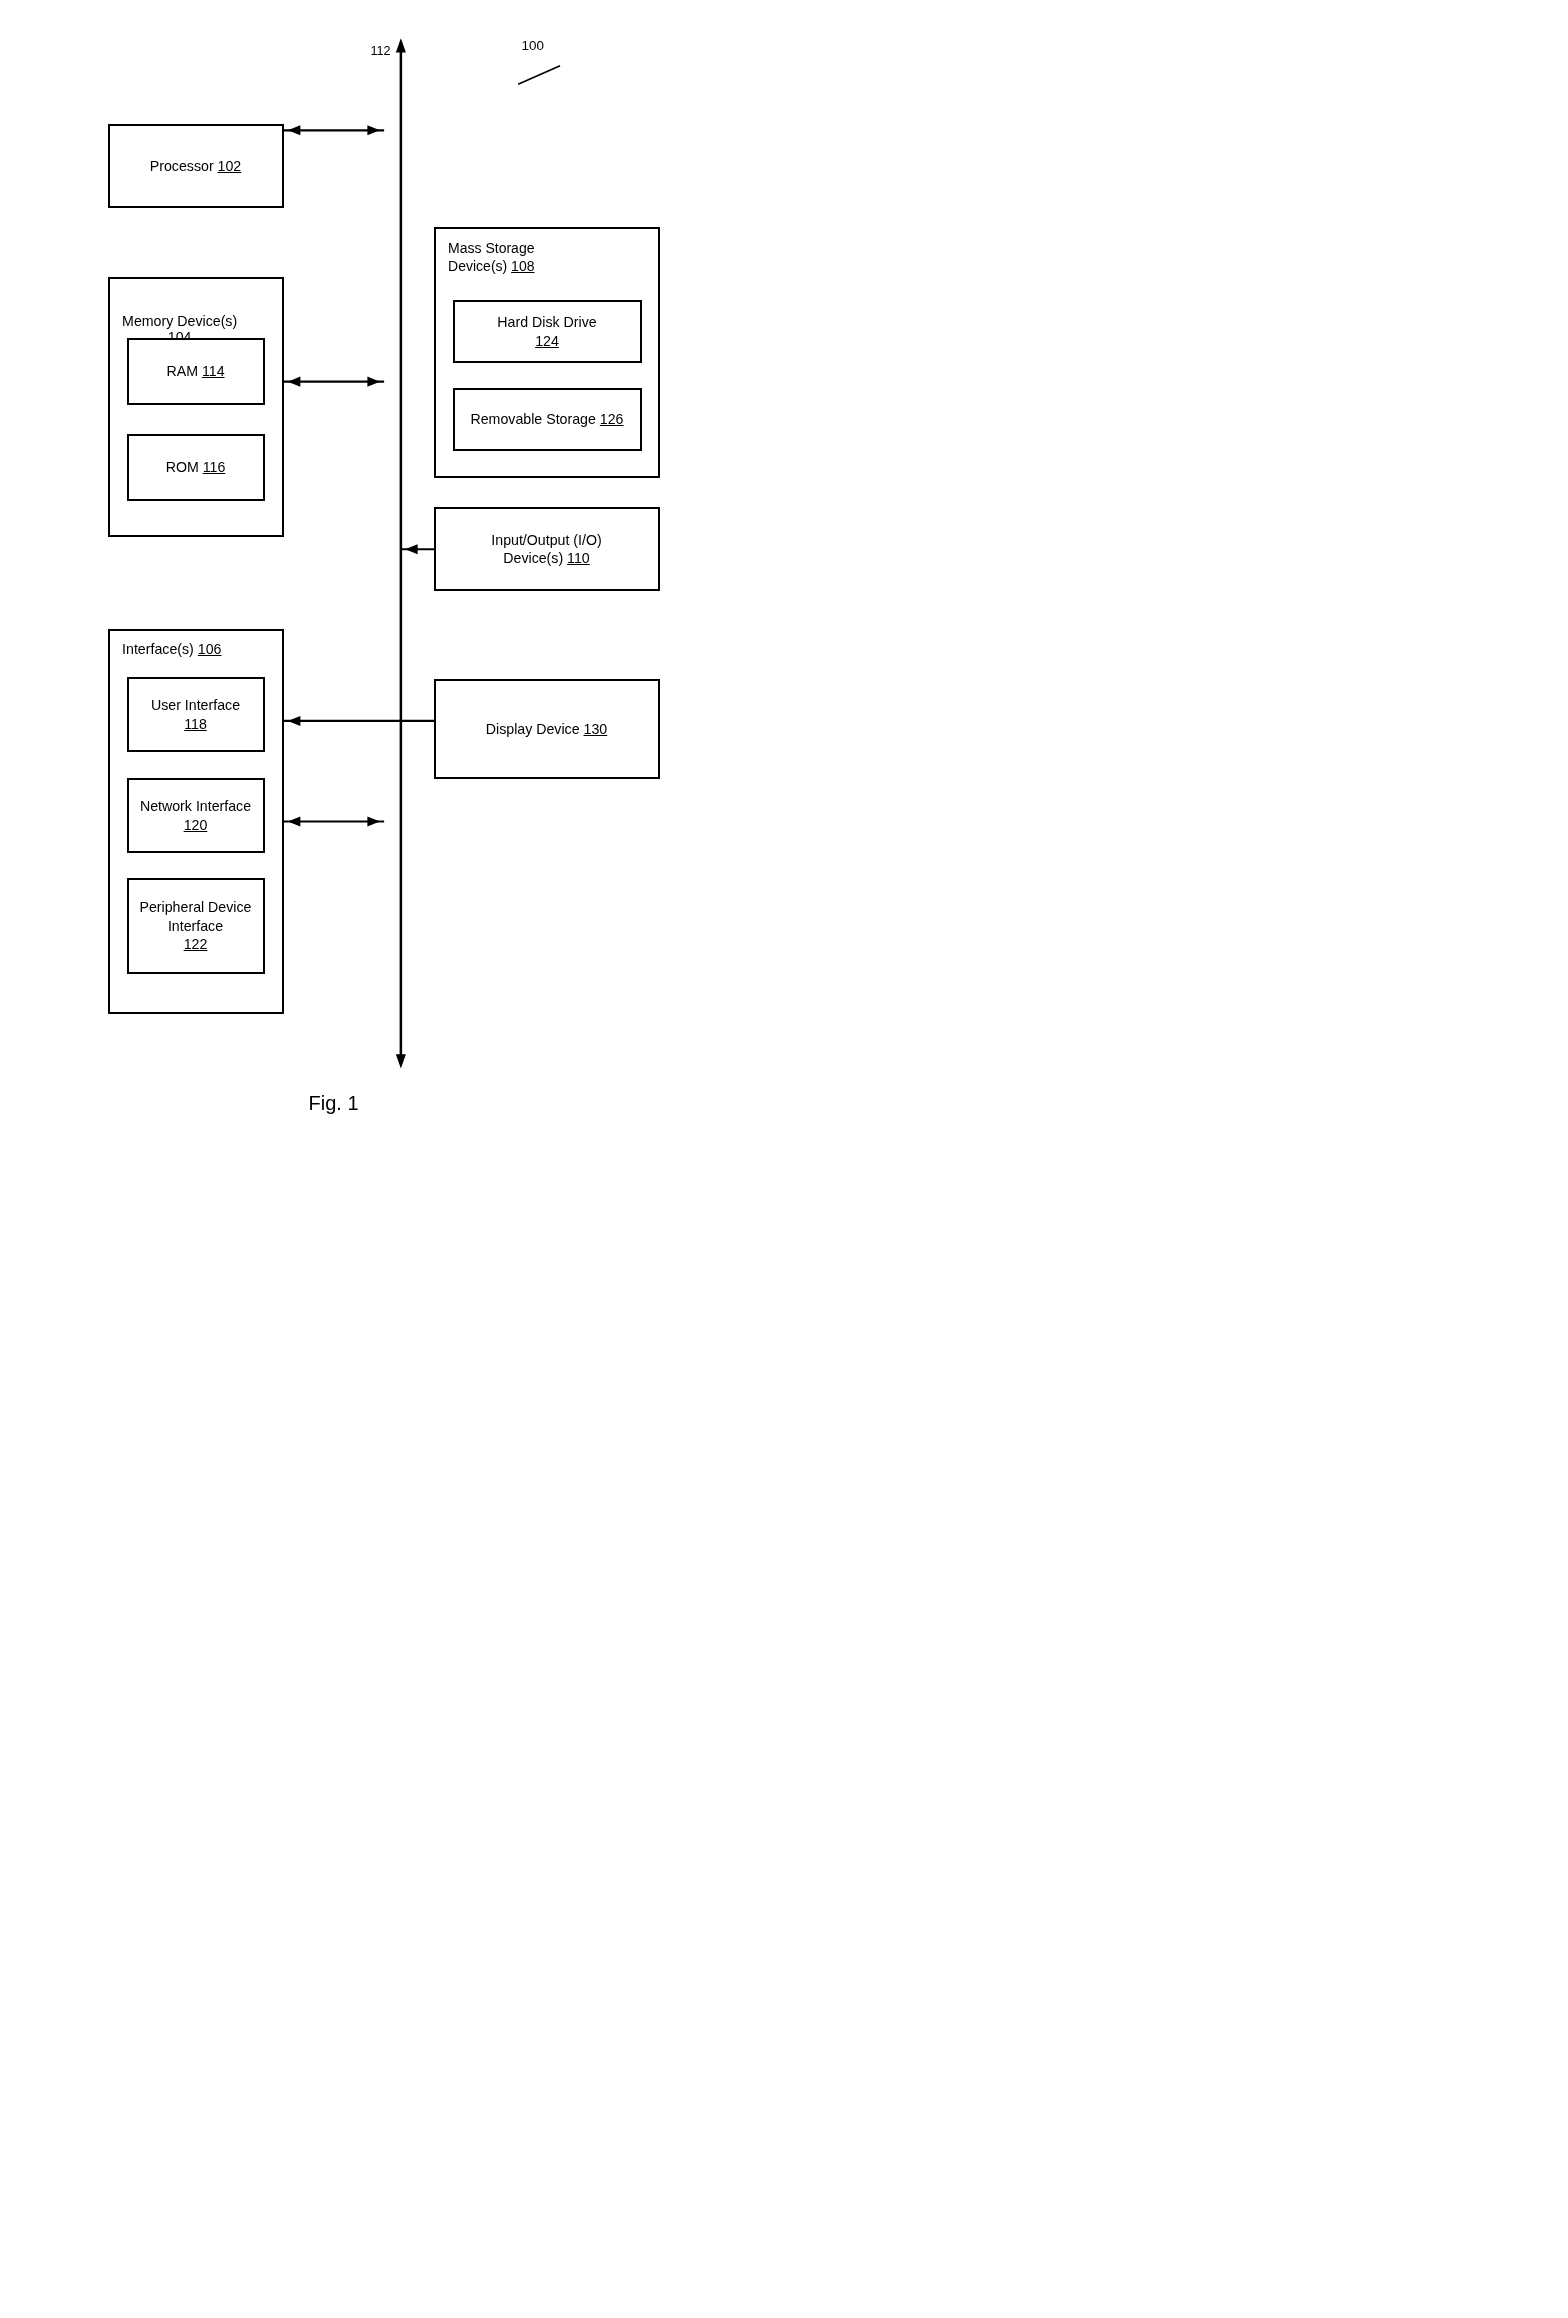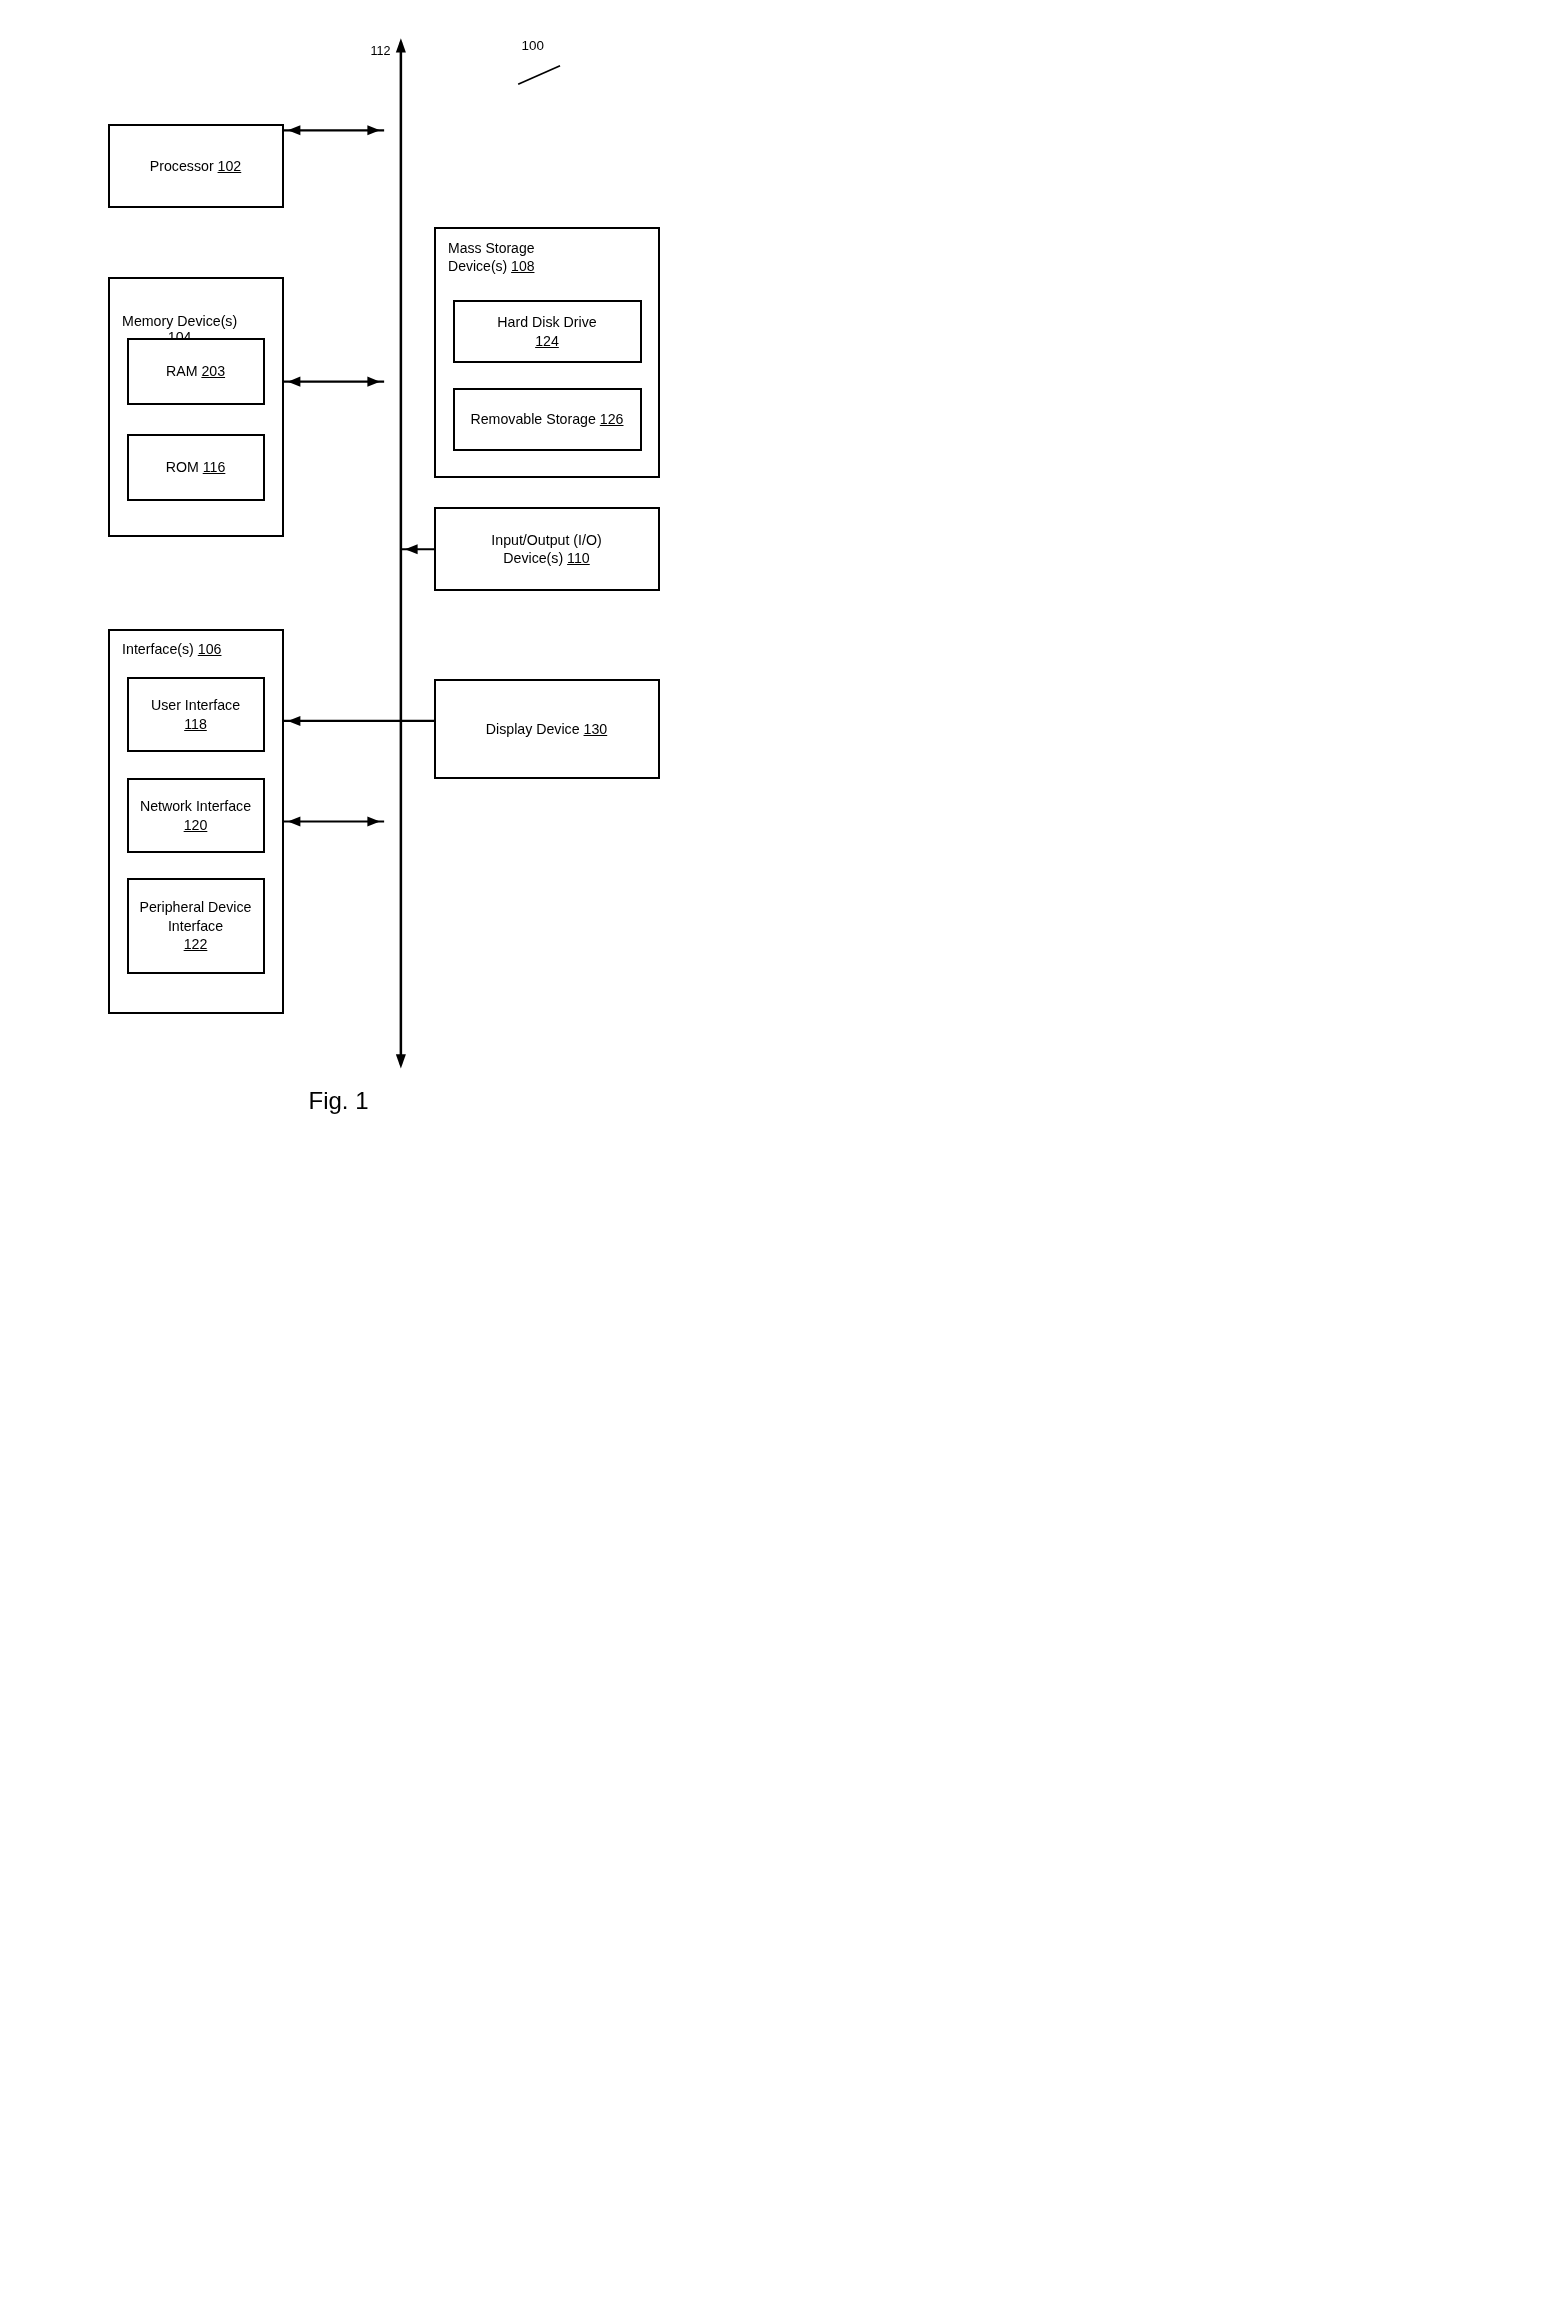--- a/index.html
+++ b/index.html
@@ -36,21 +36,21 @@
     .box-label u {
       text-decoration: underline;
     }
     .outer-box {
       border: 2.1px solid #000;
       position: absolute;
       background: #fff;
     }
     .fig-caption {
       position: absolute;
-      font-size: 24px;
+      font-size: 20px;
       text-align: left;
     }
   </style>
 </head>
 <body>
 
 <div class="diagram-container">
 
   <svg style="position:absolute; top:0; left:0; width:637px; height:1089px; overflow:visible; pointer-events:none;" viewBox="0 0 760 1300" width="637" height="1089">
 
@@ -89,21 +89,21 @@
   <div style="position:absolute; top:10px; left:297px; font-size:12.6px;">112</div>
 
   <div class="box" style="left:34px; top:54px; width:176px; height:84px;margin-top:36px;">
     <div class="box-label">Processor <u>102</u></div>
   </div>
 
   <div class="outer-box" style="left:34px; top:243px; width:176px; height:260px;">
     <div style="position:absolute; top:10px; left:12.6px; font-size:14.2px; text-align:center;margin-top:24px;">Memory Device(s)<br><u>104</u></div>
 
     <div class="box" style="left:17px; top:59px; width:138px; height:67px;">
-      <div class="box-label">RAM <u>203</u></div>
+      <div class="box-label">RAM <u>114</u></div>
     </div>
 
     <div class="box" style="left:17px; top:155px; width:138px; height:67px;">
       <div class="box-label">ROM <u>116</u></div>
     </div>
   </div>
 
   <div class="outer-box" style="left:34px; top:595px; width:176px; height:385px;">
     <div style="position:absolute; top:10px; left:12.6px; font-size:14.2px;">Interface(s) <u>106</u></div>
 

